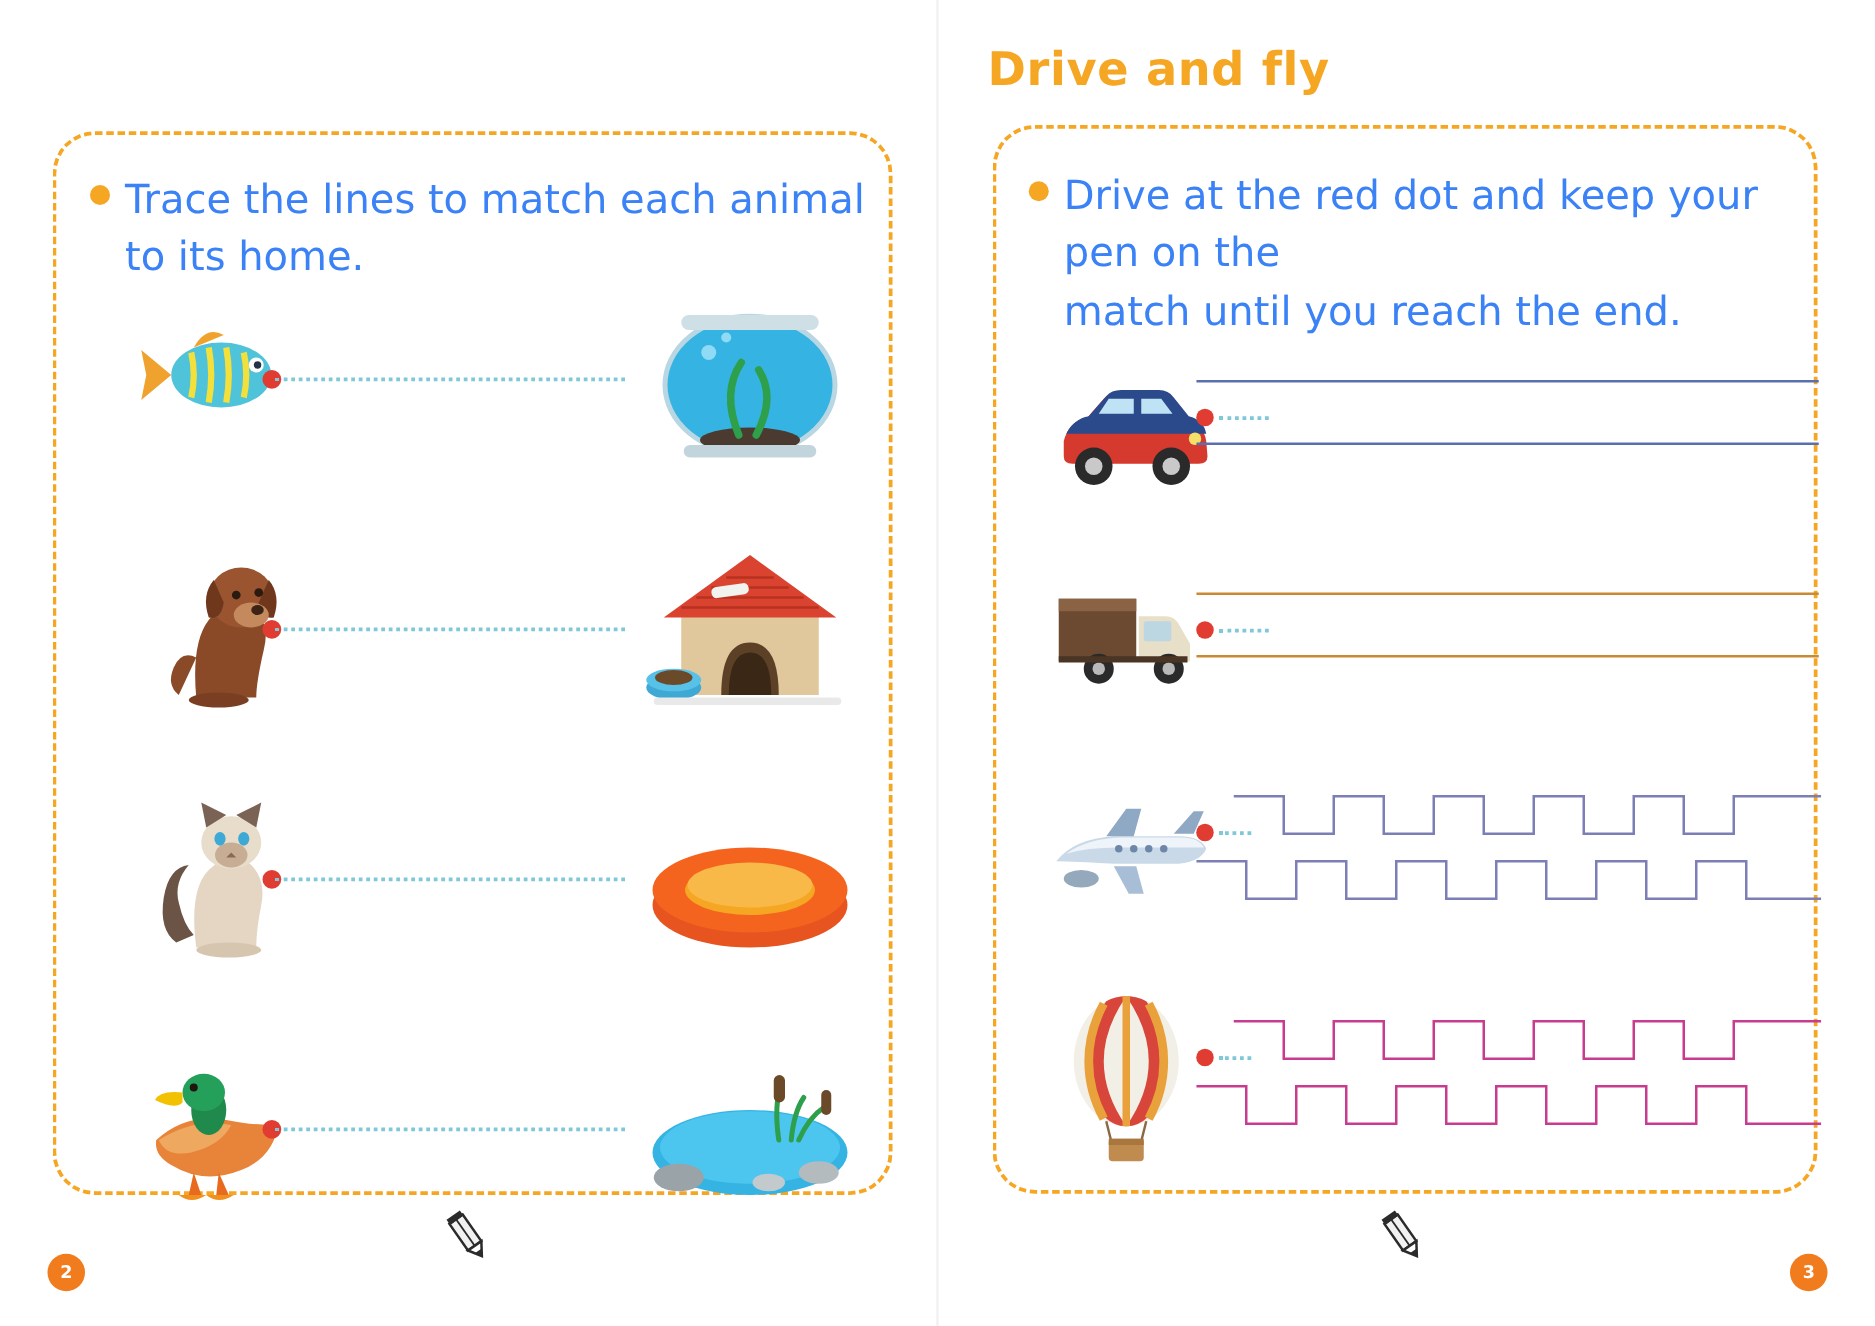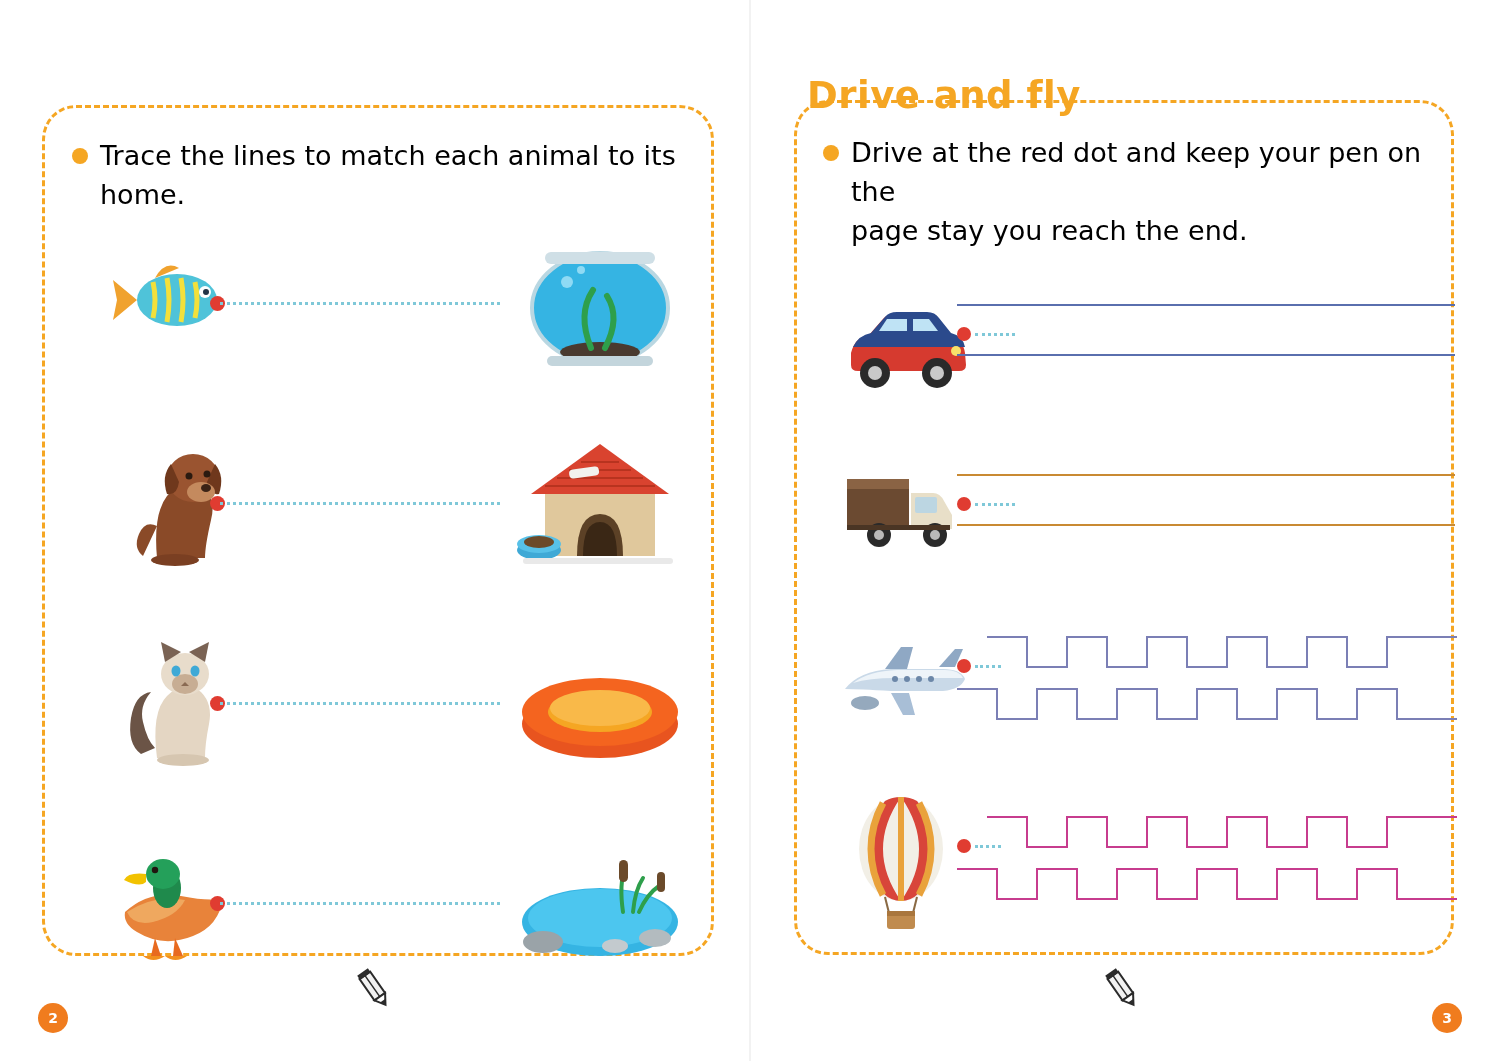--- a/index.html
+++ b/index.html
@@ -65,22 +65,22 @@
   .bullet {
     position: absolute;
     width: 16px;
     height: 16px;
     border-radius: 50%;
     background: #F5A623;
   }
 
   .instr {
     position: absolute;
-    font-size: 27px;
-    color: #000000;
+    font-size: 32px;
+    color: #3b82f6;
     line-height: 1.45;
     font-family: "DejaVu Sans", sans-serif;
   }
 
   
   .row {
     position: absolute;
     left: 0;
     width: 672px;
     height: 130px;
@@ -334,28 +334,28 @@
     </svg>
   </div>
 
   <div class="pagenum pagenum-left">2</div>
 </div>
 
 <div class="spine"></div>
 
 <div class="page page-right">
 
-  <div class="title title-right" style="left:57px;margin-top:40px;">Drive and fly</div>
+  <div class="title title-right" style="left:40px;">Drive and fly</div>
 
   <div class="panel panel-right" style="left:44px;">
 
     <div class="bullet" style="left:26px; top:42px;"></div>
     <div class="instr" style="left:54px; top:30px; width:580px;">
       <span>Drive at the red dot and keep your pen on the</span><br>
-      <span>page stay you reach the end.</span>
+      <span>match until you reach the end.</span>
     </div>
 
     <div class="trace-row" style="top:178px;">
       <div class="vehicle" style="top:10px;">
         <svg viewBox="0 0 130 110" width="130" height="110">
           <path d="M12 62 q4 -16 18 -18 l14 -16 q4 -5 12 -5 h30 q8 0 12 6 l12 16 q14 3 16 17 l1 12 q0 6 -7 6 h-101 q-7 0 -7 -6 z" fill="#d63a2f"></path>
           <path d="M14 56 q6 -12 18 -14 l14 -16 q4 -5 12 -5 h30 q8 0 12 6 l12 15 q12 3 14 14 z" fill="#2b4a8c"></path>
           <path d="M40 40 l8 -12 h20 v12 z" fill="#bfe3f5"></path>
           <path d="M74 40 v-12 h16 l9 12 z" fill="#bfe3f5"></path>
           <circle cx="36" cy="82" r="15" fill="#2a2a2a"></circle>

